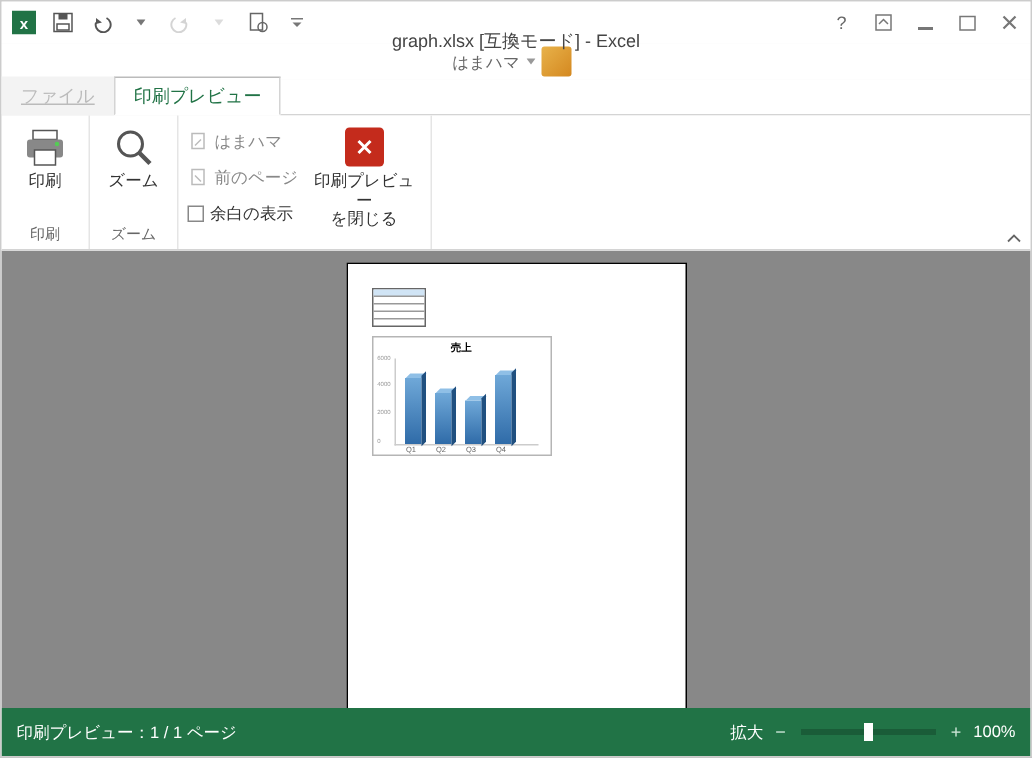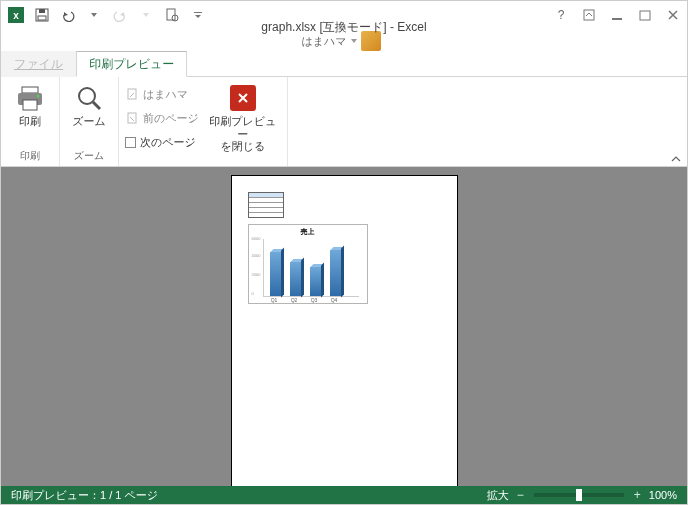--- a/index.html
+++ b/index.html
@@ -36,21 +36,21 @@
   .mini-header { background: #d0e4f5; }
   .mini-chart { position: absolute; left: 16px; top: 48px; width: 120px; height: 80px; border: 1px solid #b5b5b5; background: #fff; padding: 2px; }
   .chart-title { font-size: 7px; text-align: center; font-weight: bold; }
   .chart-plot { position: relative; height: 58px; margin: 2px 6px 0 12px; border-left: 1px solid #ccc; border-bottom: 1px solid #ccc; display: flex; align-items: flex-end; gap: 9px; padding: 0 6px; }
   .bar3d { width: 11px; background: linear-gradient(180deg, #6fa8d8, #2f6ba8); position: relative; }
   .bar3d::before { content: ""; position: absolute; top: -3px; left: 2px; width: 11px; height: 3px; background: #8fbfe6; transform: skewX(-45deg); }
   .bar3d::after { content: ""; position: absolute; top: -3px; right: -3px; width: 3px; height: calc(100% + 3px); background: #205080; transform: skewY(-45deg); transform-origin: top; }
   .chart-xlabels { display: flex; gap: 9px; padding: 0 6px; margin-left: 12px; font-size: 5px; color: #666; }
   .chart-xlabels span { width: 11px; text-align: center; }
   .chart-ytick { position: absolute; left: -12px; font-size: 4px; color: #999; }
-  .statusbar { height: 18px; background: #217346; color: #fff; display: flex; align-items: center; font-size: 11px; padding: 0 10px; }
+  .statusbar { height: 32px; background: #217346; color: #fff; display: flex; align-items: center; font-size: 11px; padding: 0 10px; }
   .status-left { flex: 1; }
   .zoom-label { margin-right: 6px; }
   .zoom-slider { width: 90px; height: 4px; background: #1a5c38; position: relative; margin: 0 8px; }
   .zoom-slider::before { content: ""; position: absolute; left: 50%; top: -4px; width: 6px; height: 12px; background: #fff; transform: translateX(-50%); }
   .zoom-end { color: #d0e8da; font-size: 12px; margin: 0 2px; }
   svg { display: block; }
   .checkbox { width: 11px; height: 11px; border: 1px solid #888; }
 </style>
 </head>
 <body>
@@ -194,21 +194,21 @@
           <div class="small-icon">
               <svg width="12" height="12">
                 <rect x="2" y="1" width="8" height="10" fill="none" stroke="#bbb"></rect>
                 <path d="M8 9 L4 5" stroke="#bbb"></path>
               </svg>
             </div>
           <span>前のページ</span>
         </div>
         <div class="small-row enabled">
           <div class="checkbox"></div>
-          <span>次のページ</span>
+          <span>余白の表示</span>
         </div>
       </div>
       <div class="big-btn" style="width:76px">
         <div class="big-icon">
           <div class="close-btn-red">
             <svg width="14" height="14">
                 <path d="M3 3 L11 11 M11 3 L3 11" stroke="#fff" stroke-width="2"></path>
               </svg>
           </div>
         </div>

